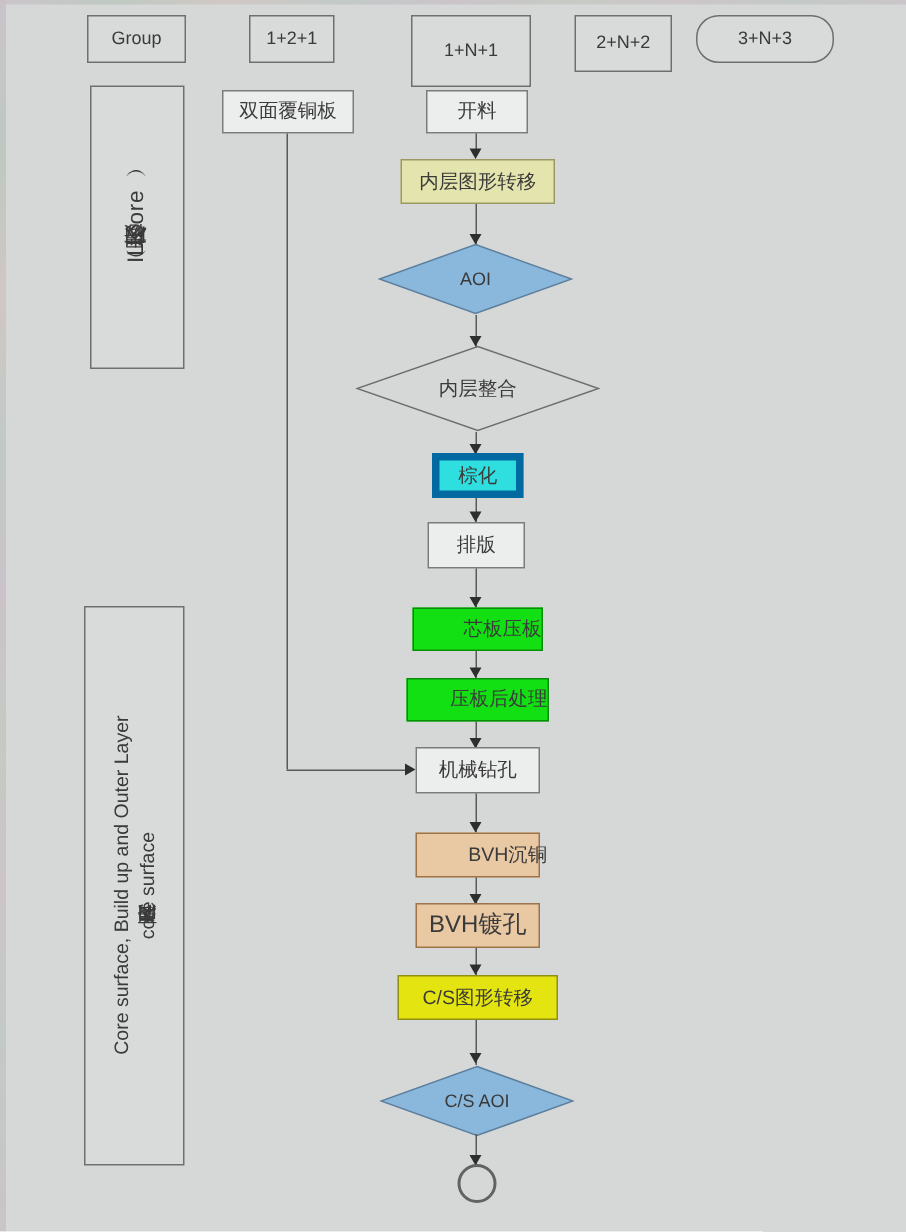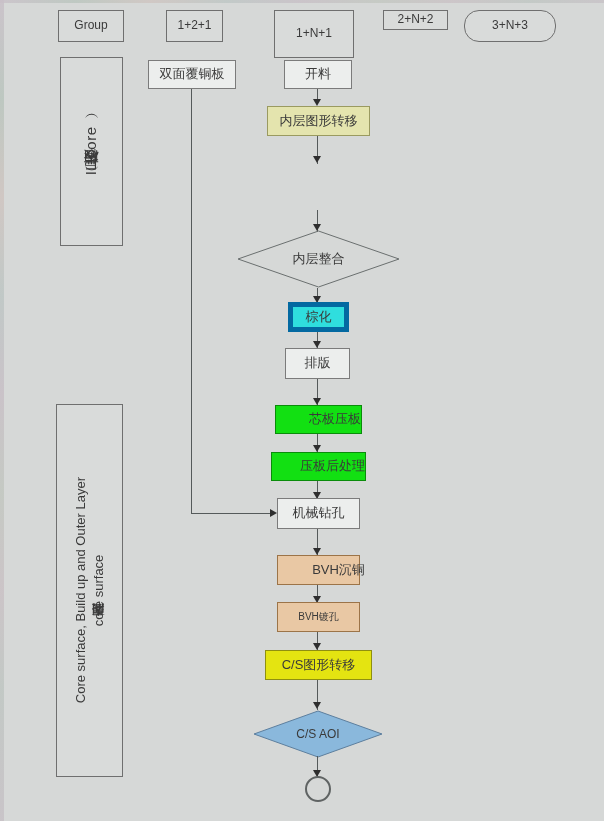--- a/index.html
+++ b/index.html
@@ -142,21 +142,21 @@
 
   <div class="node rect hdr" style="left:58px;  top:10px; width:66px; height:32px;">
     <span class="label">Group</span>
   </div>
   <div class="node rect hdr" style="left:166px; top:10px; width:57px; height:32px;">
     <span class="label">1+2+1</span>
   </div>
   <div class="node rect hdr" style="left:274px; top:10px; width:80px; height:48px;">
     <span class="label">1+N+1</span>
   </div>
-  <div class="node rect hdr" style="left:383px; top:10px; width:65px; height:20px;">
+  <div class="node rect hdr" style="left:383px; top:10px; width:65px; height:38px;">
     <span class="label">2+N+2</span>
   </div>
   <div class="node rect hdr" style="left:464px; top:10px; width:92px; height:32px;border-radius:15px;">
     <span class="label">3+N+3</span>
   </div>
 
   <div class="vbox one" style="left:60px; top:57px; width:63px; height:189px;">
     <span class="vtext">内层芯板（IL core）</span>
   </div>
 
@@ -180,20 +180,26 @@
   </div>
   <div class="vline" style="left:317px; top:89px; height:14px;"></div>
   <div class="arrow-down" style="left:313px; top:99px;"></div>
 
   <div class="node c-khaki" style="left:267px; top:106px; width:103px; height:30px; font-size:13px;">
     <span class="label">内层图形转移</span>
   </div>
   <div class="vline" style="left:317px; top:136px; height:28px;"></div>
   <div class="arrow-down" style="left:313px; top:156px;"></div>
 
+  <div class="diamond-wrap" style="left:252px; top:162px; width:130px; height:48px;">
+    <svg width="130" height="48" viewBox="0 0 130 48">
+      <polygon points="65,1 129,24 65,47 1,24" fill="#8ab8dc" stroke="#5d7f9e" stroke-width="1"></polygon>
+    </svg>
+    <span class="dlabel">AOI</span>
+  </div>
   <div class="vline" style="left:317px; top:210px; height:22px;"></div>
   <div class="arrow-down" style="left:313px; top:224px;"></div>
 
   <div class="diamond-wrap" style="left:237px; top:230px; width:163px; height:58px;">
     <svg width="163" height="58" viewBox="0 0 163 58">
       <polygon points="81.5,1 162,29 81.5,57 1,29" fill="none" stroke="#6a6f6f" stroke-width="1"></polygon>
     </svg>
     <span class="dlabel" style="font-size:13px;font-family:Liberation Serif, serif;">内层整合</span>
   </div>
   <div class="vline" style="left:317px; top:288px; height:16px;"></div>
@@ -228,21 +234,21 @@
   </div>
   <div class="vline" style="left:317px; top:529px; height:26px;"></div>
   <div class="arrow-down" style="left:313px; top:548px;"></div>
 
   <div class="node c-tan" style="left:277px; top:555px; width:83px; height:30px; font-size:13px;padding-left:40px;">
     <span class="label">BVH沉铜</span>
   </div>
   <div class="vline" style="left:317px; top:585px; height:17px;"></div>
   <div class="arrow-down" style="left:313px; top:596px;"></div>
 
-  <div class="node c-tan" style="left:277px; top:602px; width:83px; height:30px; font-size:10px;">
+  <div class="node c-tan" style="left:277px; top:602px; width:83px; height:30px; font-size:16px;">
     <span class="label">BVH镀孔</span>
   </div>
   <div class="vline" style="left:317px; top:632px; height:18px;"></div>
   <div class="arrow-down" style="left:313px; top:643px;"></div>
 
   <div class="node c-yellow" style="left:265px; top:650px; width:107px; height:30px; font-size:13px;">
     <span class="label">C/S图形转移</span>
   </div>
   <div class="vline" style="left:317px; top:680px; height:30px;"></div>
   <div class="arrow-down" style="left:313px; top:702px;"></div>

